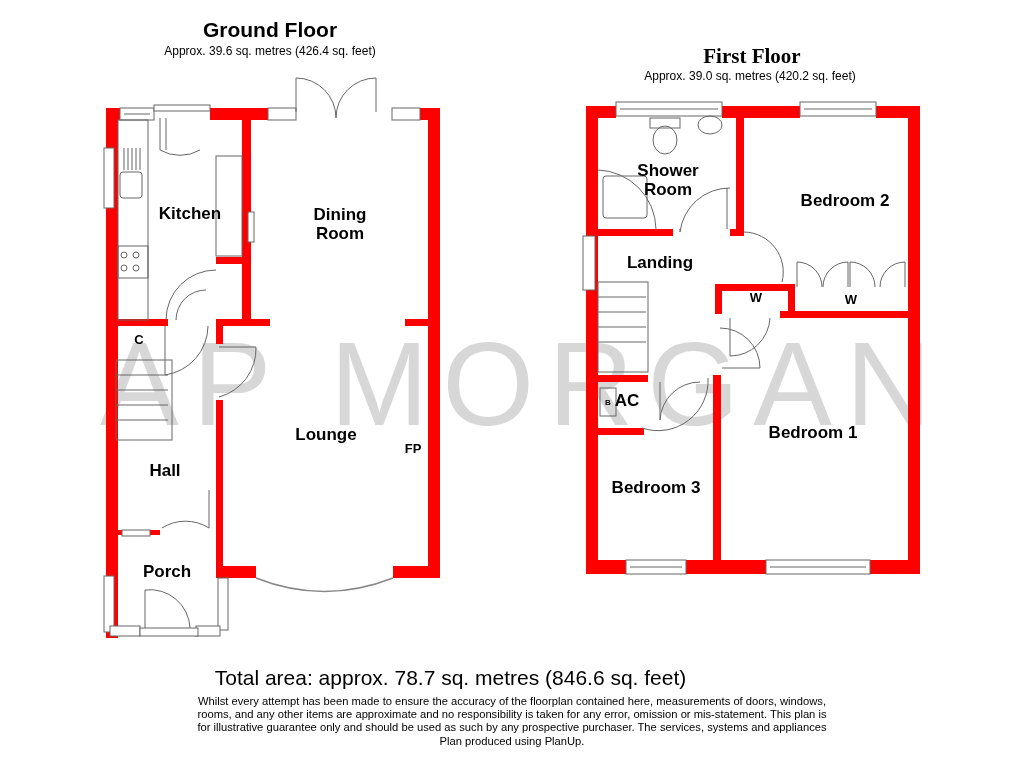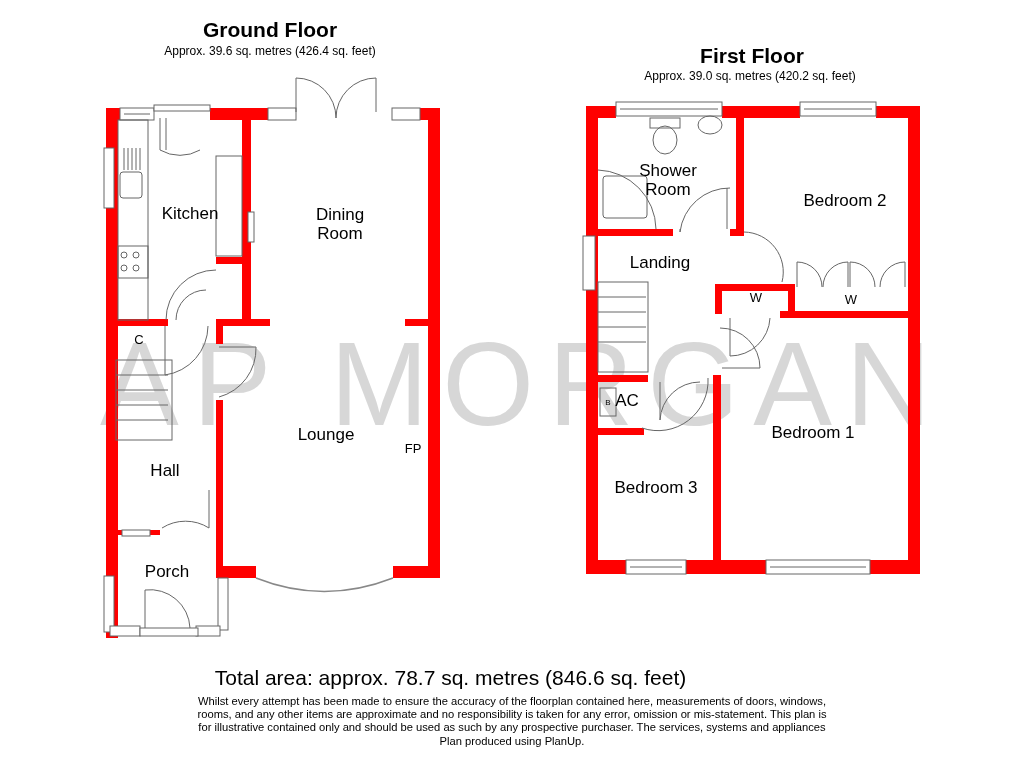--- a/index.html
+++ b/index.html
@@ -1,21 +1,21 @@
 <!DOCTYPE html>
 <html><head>
 <meta charset="utf-8">
 <style>
   html, body { margin:0; padding:0; background:#ffffff; }
   body { width:1024px; height:768px; position:relative; overflow:hidden; font-family:"Liberation Sans", sans-serif; color:#000; }
   .layer { position:absolute; left:0; top:0; width:1024px; height:768px; }
   .watermark { position:absolute; left:100px; top:325px; width:830px; text-align:center; font-family:"Liberation Sans", sans-serif; font-size:118px; letter-spacing:14px; color:rgba(160,160,160,0.42); line-height:1; white-space:nowrap; pointer-events:none; }
   .floor-title { position:absolute; font-weight:bold; font-size:21px; text-align:center; white-space:nowrap; }
   .floor-area { position:absolute; font-size:12px; text-align:center; white-space:nowrap; }
-  .room { position:absolute; font-weight:normal; font-size:17px; line-height:19px; white-space:nowrap; transform:translate(-50%,-50%); }
+  .room { position:absolute; font-weight:bold; font-size:17px; line-height:19px; white-space:nowrap; transform:translate(-50%,-50%); }
   .room.small { font-size:13px; }
   .room.tiny { font-size:8px; }
   .total { position:absolute; left:0; width:901px; top:666px; text-align:center; font-size:21px; }
   .disclaimer { position:absolute; left:170px; width:684px; top:695px; text-align:center; font-size:11.2px; line-height:13.2px; }
 </style>
 </head>
 <body>
 
 <div class="watermark">AP MORGAN</div>
 
@@ -170,21 +170,21 @@
 
     <path d="M660 382 L660 420 A40 40 0 0 1 700 382" fill="none"></path>
     <path d="M708 378 A50 50 0 0 1 642 428" fill="none"></path>
     <rect x="600" y="388" width="16" height="28" fill="none"></rect>
   </g>
 </svg>
 
 <div class="floor-title" style="left:170px; width:200px; top:18px;">Ground Floor</div>
 <div class="floor-area" style="left:120px; width:300px; top:44px;">Approx. 39.6 sq. metres (426.4 sq. feet)</div>
 
-<div class="floor-title" style="left:652px; width:200px; top:44px;">First Floor</div>
+<div class="floor-title" style="left:652px; width:200px; top:44px;font-family:Liberation Serif, serif;">First Floor</div>
 <div class="floor-area" style="left:600px; width:300px; top:69px;">Approx. 39.0 sq. metres (420.2 sq. feet)</div>
 
 <div class="room" style="left:190px; top:213px;">Kitchen</div>
 <div class="room" style="left:340px; top:214px;">Dining</div>
 <div class="room" style="left:340px; top:233px;">Room</div>
 <div class="room small" style="left:139px; top:339px;">C</div>
 <div class="room" style="left:326px; top:434px;">Lounge</div>
 <div class="room small" style="left:413px; top:448px;">FP</div>
 <div class="room" style="left:165px; top:470px;">Hall</div>
 <div class="room" style="left:167px; top:571px;">Porch</div>
@@ -197,15 +197,15 @@
 <div class="room small" style="left:851px; top:299px;">W</div>
 <div class="room tiny" style="left:608px; top:402px;">B</div>
 <div class="room" style="left:627px; top:400px;">AC</div>
 <div class="room" style="left:813px; top:432px;">Bedroom 1</div>
 <div class="room" style="left:656px; top:487px;">Bedroom 3</div>
 
 <div class="total">Total area: approx. 78.7 sq. metres (846.6 sq. feet)</div>
 <div class="disclaimer">
   <div>Whilst every attempt has been made to ensure the accuracy of the floorplan contained here, measurements of doors, windows,</div>
   <div>rooms, and any other items are approximate and no responsibility is taken for any error, omission or mis-statement. This plan is</div>
-  <div>for illustrative contained only and should be used as such by any prospective purchaser. The services, systems and appliances</div>
+  <div>for illustrative guarantee only and should be used as such by any prospective purchaser. The services, systems and appliances</div>
   <div>Plan produced using PlanUp.</div>
 </div>
 
 </body></html>

